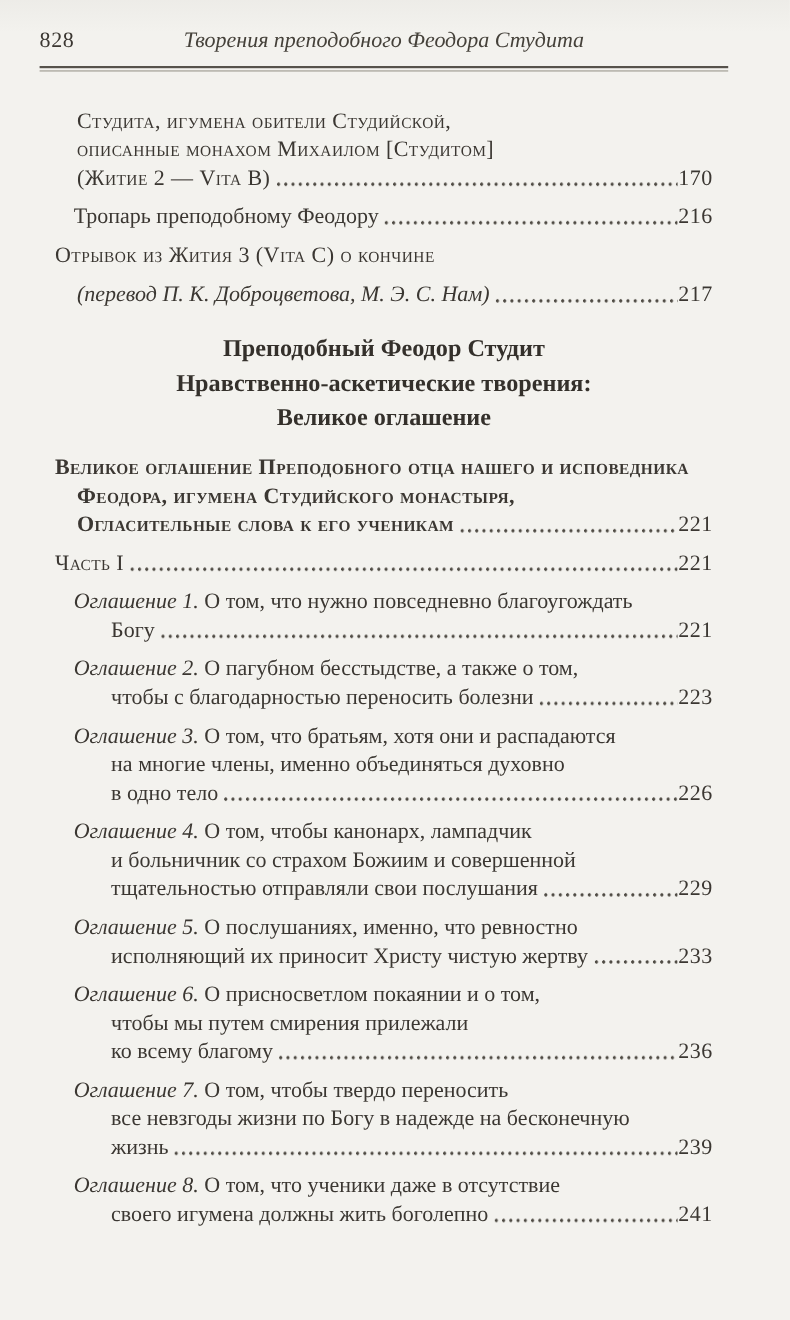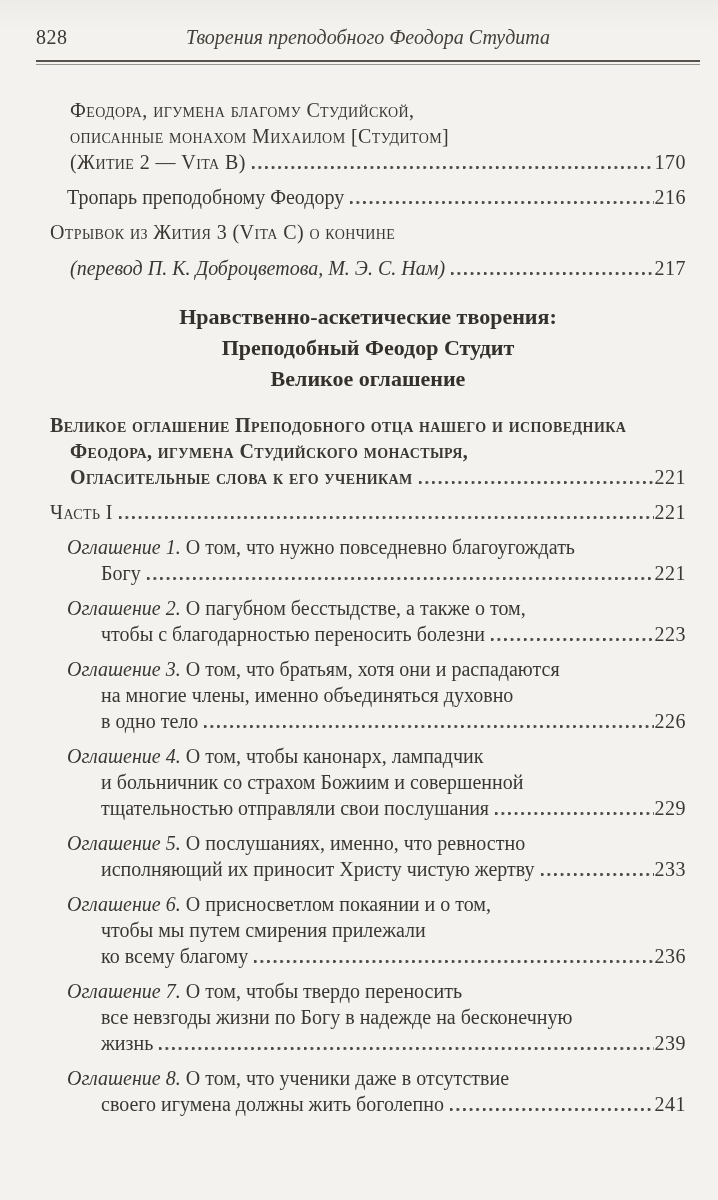--- a/index.html
+++ b/index.html
@@ -6,21 +6,21 @@
   body{
     width:718px;height:1200px;
     background:#f3f2ee;
     font-family:"Liberation Serif","DejaVu Serif",serif;
     color:#3b3732;
     overflow:hidden;
   }
   .page{
     box-sizing:border-box;
     width:718px;height:1200px;
-    padding:24px 32px 0 50px;
+    padding:24px 70px 0 50px;
     background:linear-gradient(180deg, rgba(90,85,78,0.04), rgba(0,0,0,0) 30px), #f3f2ee;
   }
   
   .running-head{
     position:relative;
     height:30px;
     margin:0 -14px;
     font-size:20px;
   }
   .folio{
@@ -82,21 +82,21 @@
     <span class="folio">828</span>
     <span class="running-title">Творения преподобного Феодора Студита</span>
   </div>
   <div class="head-rule"></div>
 
   <div class="toc">
 
     <div id="toc-top">
         <div class="entry lvl1 caps">
           <div class="line cont">
-            <span class="t">Феодора, игумена благому Студийской,</span>
+            <span class="t">Студита, игумена обители Студийской,</span>
           </div>
           <div class="line cont">
             <span class="t">описанные монахом Михаилом [Студитом]</span>
           </div>
           <div class="line cont">
             <span class="t">(Житие 2 — Vita B)</span>
             <span class="leader"></span>
             <span class="pg">170</span>
           </div>
         </div>
@@ -113,22 +113,22 @@
           </div>
           <div class="line cont ital nocaps">
             <span class="t">(перевод П. К. Доброцветова, М. Э. С. Нам)</span>
             <span class="leader"></span>
             <span class="pg">217</span>
           </div>
         </div>
       </div>
 
     <div class="section-heading">
+      <div>Преподобный Феодор Студит</div>
       <div>Нравственно-аскетические творения:</div>
-      <div>Преподобный Феодор Студит</div>
       <div>Великое оглашение</div>
     </div>
 
     <div id="toc-bottom">
         <div class="entry lvl1 caps bold">
           <div class="line">
             <span class="t">Великое оглашение Преподобного отца нашего и исповедника</span>
           </div>
           <div class="line cont">
             <span class="t">Феодора, игумена Студийского монастыря,</span>

